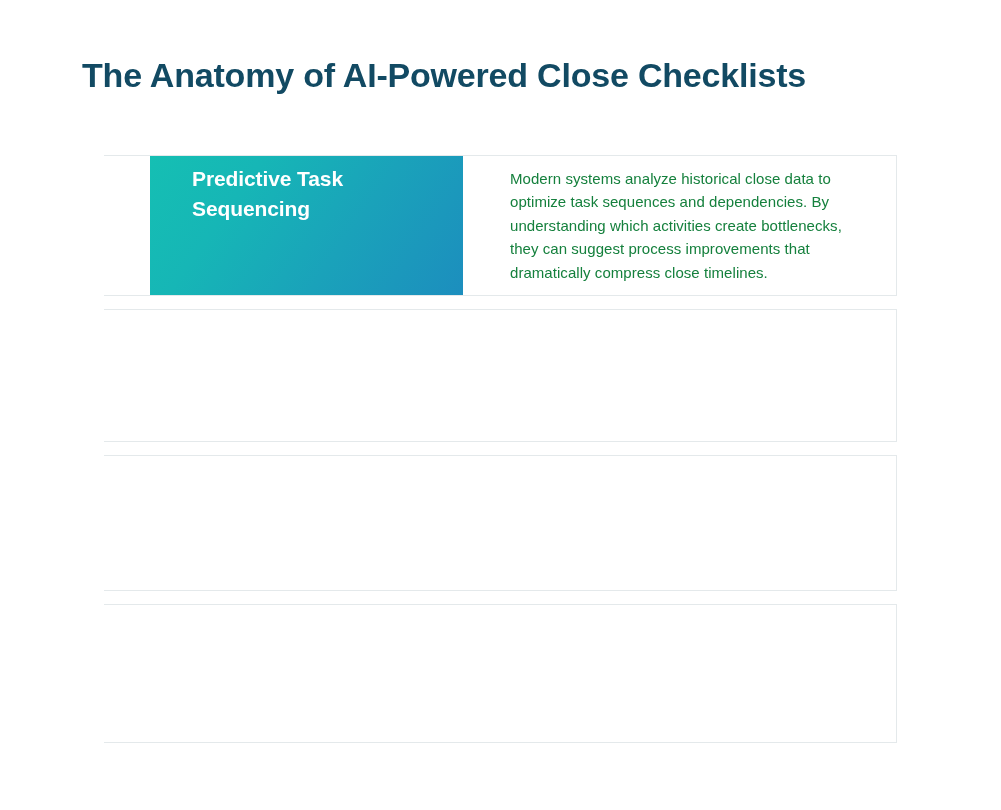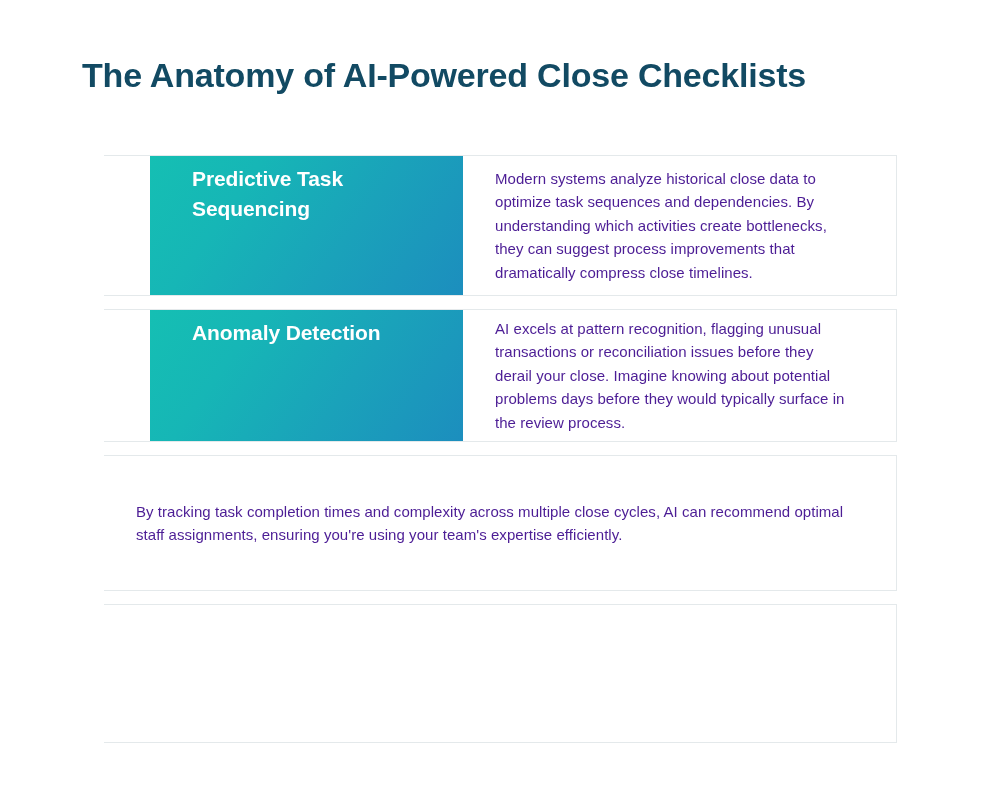--- a/index.html
+++ b/index.html
@@ -71,25 +71,26 @@
     white-space:pre-line;
   }
 
   .card-body {
     flex:1 1 auto;
     display:flex;
     align-items:center;
     padding:0 42px 0 32px;
   }
   .card-body-text {
-    color:#4c1d95;
+    color:#15803d;
     font-size:15px;
     font-weight:400;
     line-height:1.56;
     letter-spacing:0.05px;
+    margin-left:15px;
   }
 </style>
 </head>
 <body>
 
 <div class="page">
 
   <h1 class="page-title">The Anatomy of AI-Powered Close Checklists</h1>
 
   <div class="card-stack">
@@ -98,31 +99,22 @@
       <div class="card-label">
         <div class="card-label-text">Predictive Task
 Sequencing</div>
       </div>
       <div class="card-body">
         <div class="card-body-text">Modern systems analyze historical close data to optimize task sequences and dependencies. By understanding which activities create bottlenecks, they can suggest process improvements that dramatically compress close timelines.</div>
       </div>
     </div>
 
     <div class="card card-h2">
-      <div class="card-label">
-        <div class="card-label-text">Anomaly Detection</div>
-      </div>
-      <div class="card-body">
-        <div class="card-body-text">AI excels at pattern recognition, flagging unusual transactions or reconciliation issues before they derail your close. Imagine knowing about potential problems days before they would typically surface in the review process.</div>
-      </div>
     </div>
 
     <div class="card card-h3">
-      <div class="card-body">
-        <div class="card-body-text">By tracking task completion times and complexity across multiple close cycles, AI can recommend optimal staff assignments, ensuring you're using your team's expertise efficiently.</div>
-      </div>
     </div>
 
     <div class="card card-h4">
     </div>
 
   </div>
 </div>
 
 </body></html>

